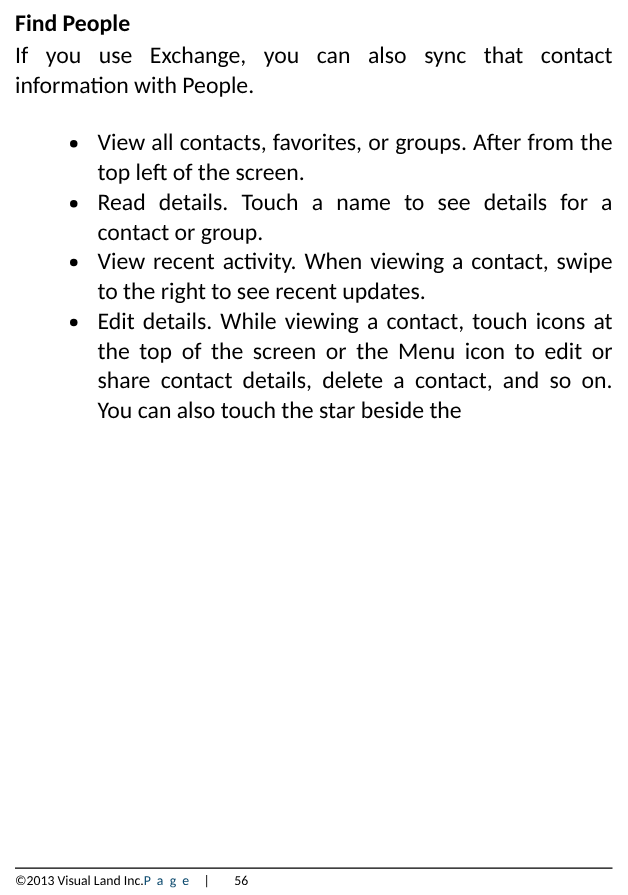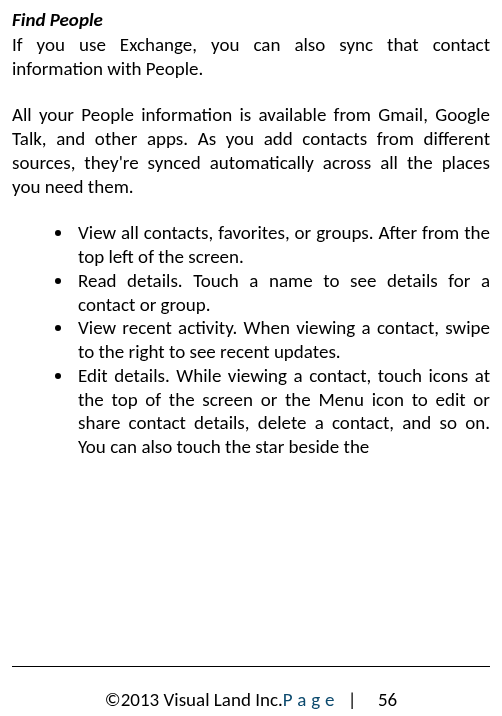--- a/index.html
+++ b/index.html
@@ -19,21 +19,20 @@
     padding: 8px 12px 0 12px;
     position: relative;
   }
   .content {
     font-size: 19px;
     line-height: 1.25;
   }
   .heading {
     font-weight: 700;
     margin: 0 0 1px 0;
-    font-style: italic;
   }
   .para {
     text-align: justify;
     text-justify: inter-word;
     margin: 0 0 23px 0;
   }
   .para.last-before-list {
     margin-bottom: 0;
   }
   ul.bullets {
@@ -48,25 +47,25 @@
     margin-bottom: 0;
   }
   .footer {
     position: absolute;
     left: 0;
     right: 0;
     bottom: 0;
     box-sizing: border-box;
     border-top: 1px solid #000;
     margin: 0 12px;
-    padding: 21px 0 5px 0;
+    padding: 3px 0 5px 0;
     display: flex;
-    justify-content: center;
+    justify-content: flex-start;
     align-items: baseline;
-    font-size: 19px;
+    font-size: 11px;
   }
   .footer-left {
     color: #000;
   }
   .footer-right {
     color: #000;
   }
   .page-label {
     color: #0c4a6e;
     letter-spacing: 5px;
@@ -80,21 +79,20 @@
     margin-left: 16px;
   }
 </style>
 </head>
 <body>
 
 <div class="page">
   <div class="content">
     <p class="heading">Find People</p>
     <p class="para">If you use Exchange, you can also sync that contact information with People.</p>
-    <p class="para">All your People information is available from Gmail, Google Talk, and other apps. As you add contacts from different sources, they're synced automatically across all the places you need them.</p>
     <ul class="bullets">
       <li>View all contacts, favorites, or groups. After from the top left of the screen.</li>
       <li>Read details. Touch a name to see details for a contact or group.</li>
       <li>View recent activity. When viewing a contact, swipe to the right to see recent updates.</li>
       <li>Edit details. While viewing a contact, touch icons at the top of the screen or the   Menu icon to edit or share contact details, delete a contact, and so on. You can also touch the star beside the</li>
     </ul>
   </div>
 
   <div class="footer">
     <span class="footer-left">©2013 Visual Land Inc.</span>

